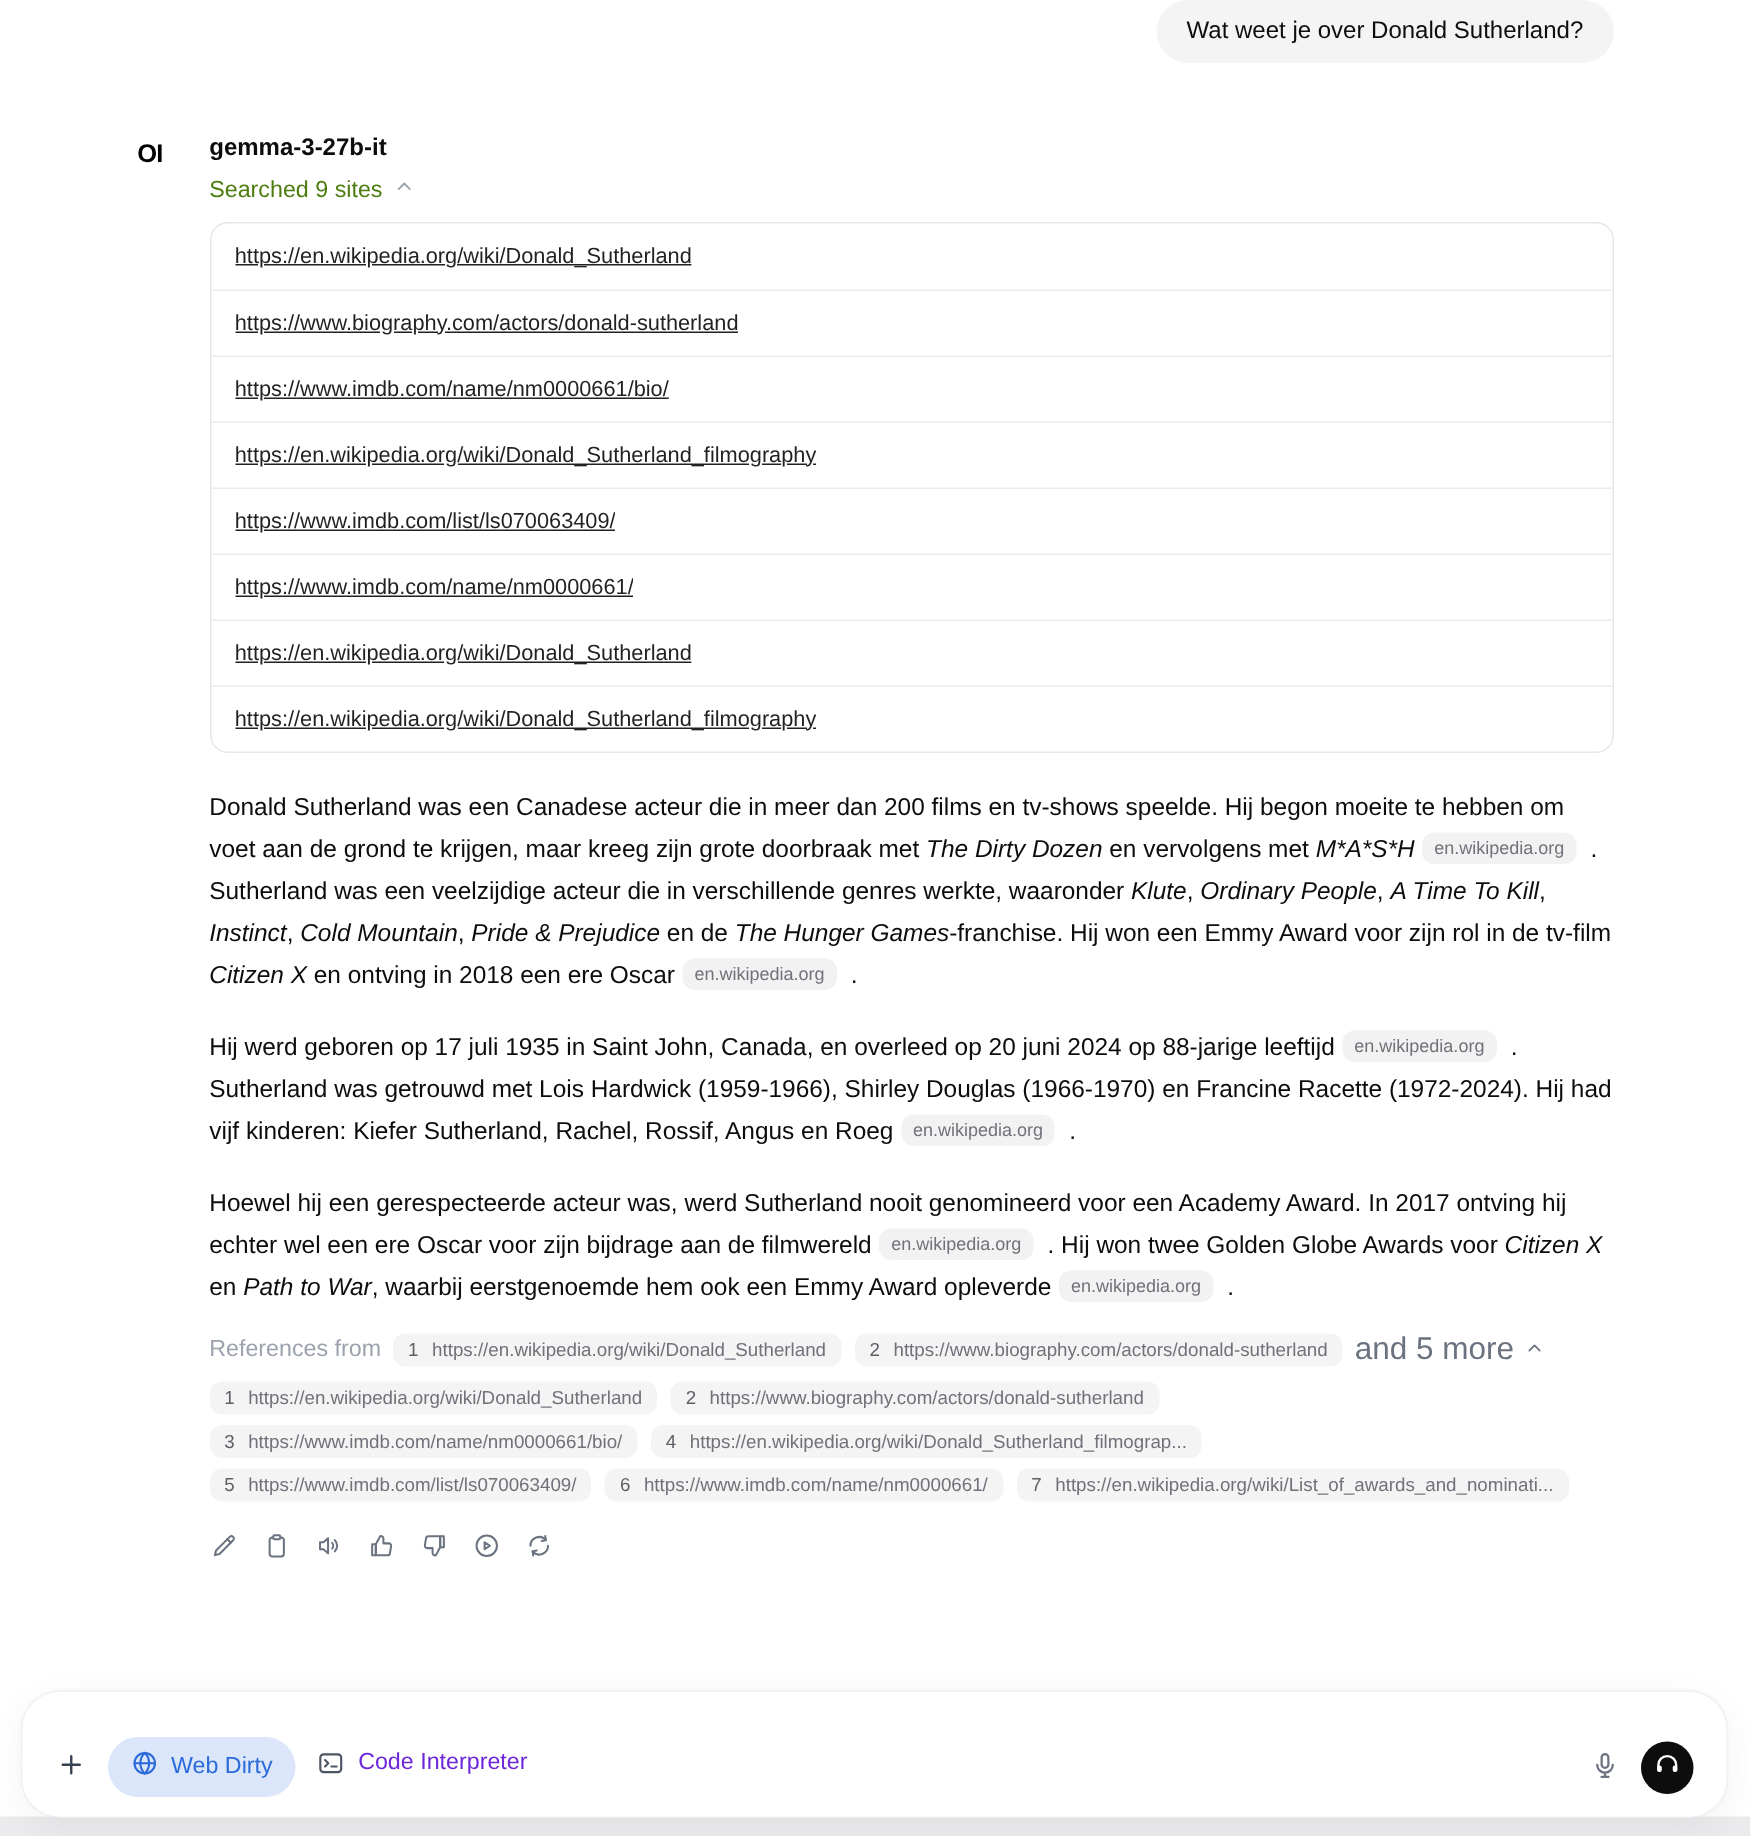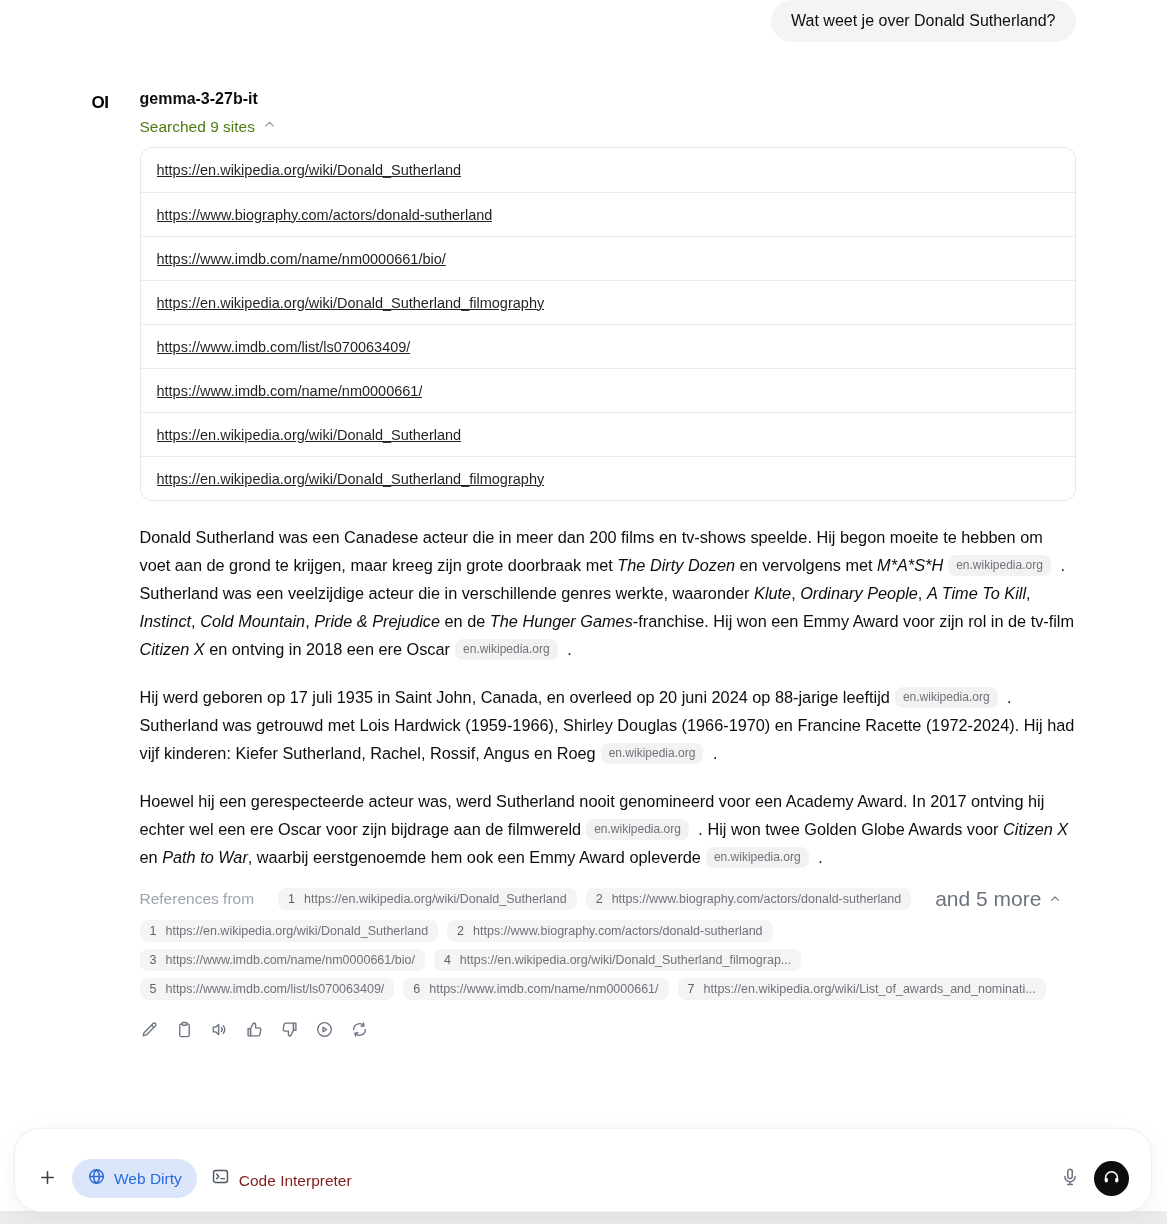--- a/index.html
+++ b/index.html
@@ -51,21 +51,21 @@
   .para + .para { margin-top: 20px; }
   .para em { font-style: italic; }
   .cite {
     display: inline-block; background: #f2f2f3; color: #71717a;
     font-size: 12px; line-height: 15px; padding: 3px 8px; border-radius: 8px;
     margin: 0 5px; vertical-align: 2px; cursor: pointer; white-space: nowrap;
   }
 
   
   .refs { margin-top: 16px; }
-  .refs-head { display: flex; align-items: center; gap: 24px; flex-wrap: wrap; }
+  .refs-head { display: flex; align-items: center; gap: 8px; flex-wrap: wrap; }
   .refs-label { color: #9ca3af; font-size: 15.5px; }
   .ref-pill {
     background: #f4f4f5; border-radius: 8px; padding: 4px 10px;
     font-size: 12.5px; color: #71717a; display: inline-flex; align-items: center;
     gap: 9px; white-space: nowrap; cursor: pointer;
   }
   .ref-pill .ref-num { color: #5f5f66; }
   .more-btn {
     display: inline-flex; align-items: center; gap: 7px; color: #6b7280;
     font-size: 21px; background: none; border: none; font-family: inherit; cursor: pointer;
@@ -97,22 +97,22 @@
   .composer-row { margin-top: 14px; display: flex; align-items: center; gap: 14px; }
   .plus-btn { background: none; border: none; color: #374151; cursor: pointer; display:flex; }
   .plus-btn svg { width: 21px; height: 21px; }
   .ws-pill {
     display: inline-flex; align-items: center; gap: 8px; background: #dbe6fb;
     color: #2a6ad9; border: none; border-radius: 999px; padding: 8px 15px;
     font-size: 15.5px; font-weight: 500; font-family: inherit; cursor: pointer;
   }
   .ws-pill svg { width: 19px; height: 19px; }
   .ci-btn {
-    display: inline-flex; align-items: flex-end; gap: 9px; background: none; border: none;
-    color: #7f1d1d; font-size: 15.5px; font-family: inherit; cursor: pointer;
+    display: inline-flex; align-items: flex-start; gap: 9px; background: none; border: none;
+    color: #6d28d9; font-size: 15.5px; font-family: inherit; cursor: pointer;
   }
   .ci-btn svg { width: 19px; height: 19px; color: #4b5563; }
   .composer-spacer { flex: 1; }
   .mic-btn { background: none; border: none; color: #6b7280; cursor: pointer; display: flex; }
   .mic-btn svg { width: 20px; height: 20px; }
   .call-btn {
     width: 35px; height: 35px; border-radius: 50%; background: #0d0d0d; border: none;
     display: flex; align-items: center; justify-content: center; color: #fff; cursor: pointer;
   }
   .call-btn svg { width: 19px; height: 19px; }

